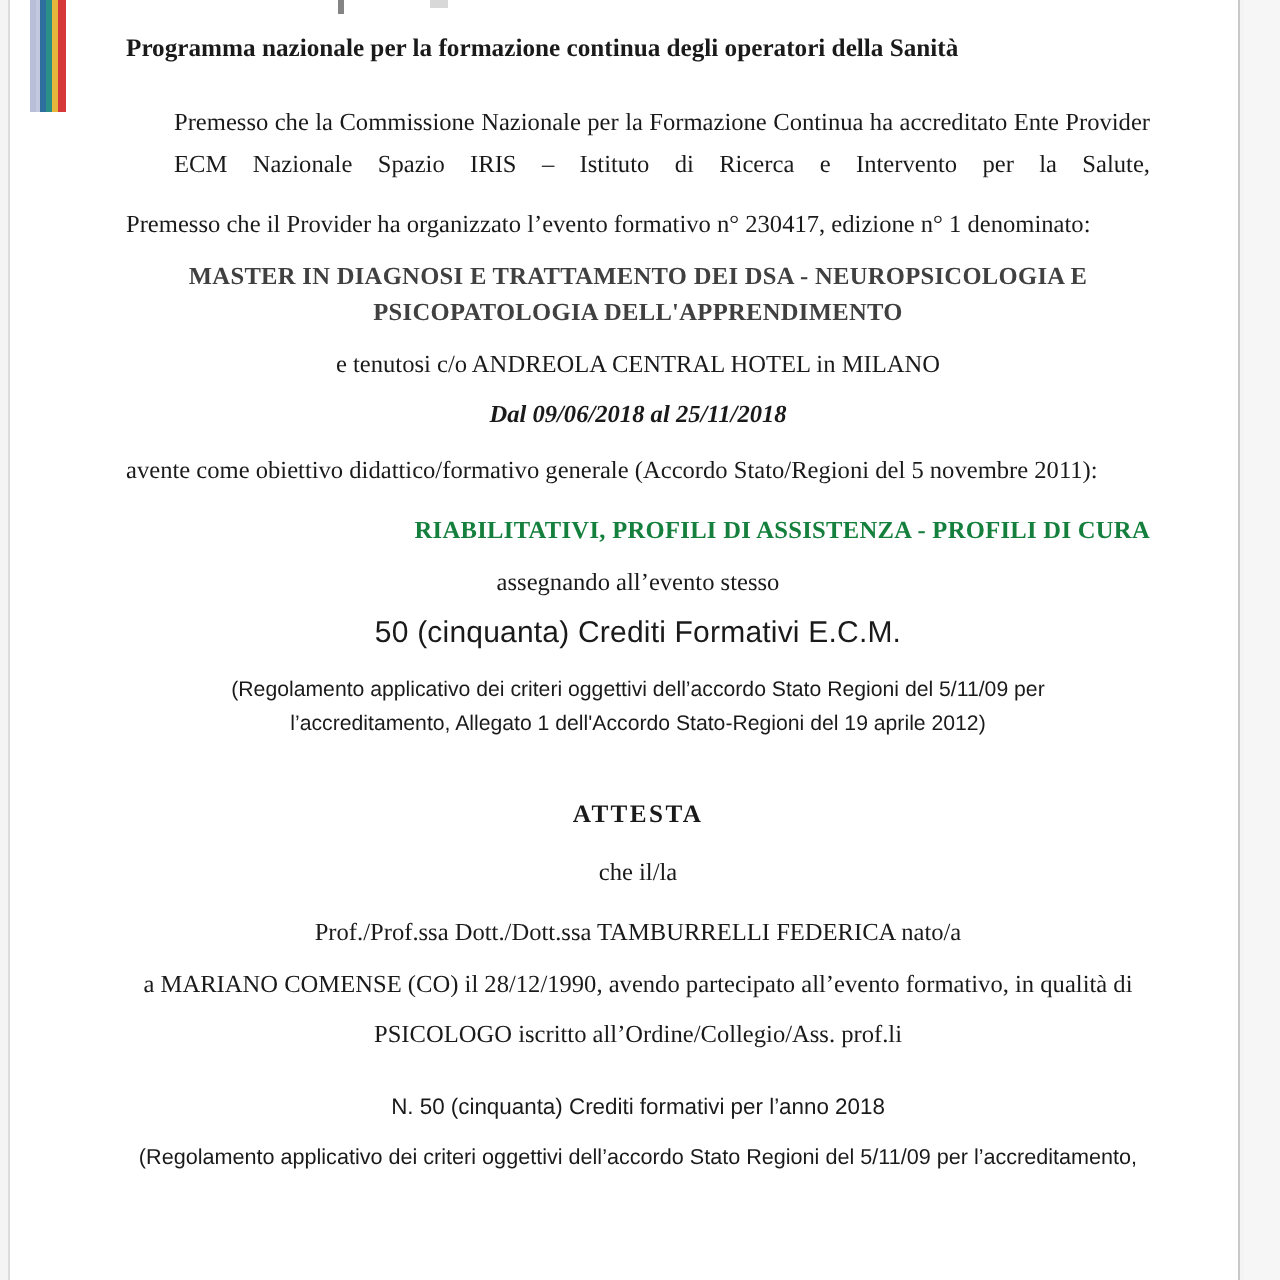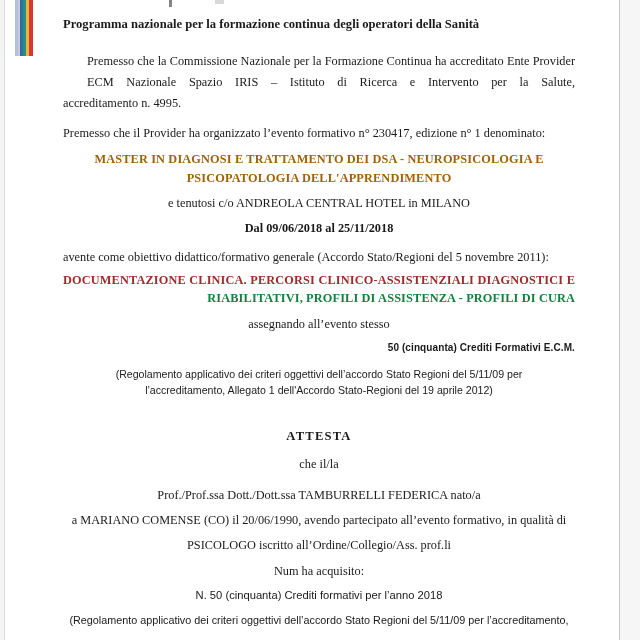--- a/index.html
+++ b/index.html
@@ -108,48 +108,48 @@
     text-align: justify;
     text-align-last: justify;
     white-space: normal;
     margin-left: 24px;
   }
 
   .center { text-align: center; }
   .left   { text-align: left; }
 
   .red {
-    color: #a16207;
+    color: #404040;
     font-weight: bold;
     letter-spacing: 0.15px;
   }
 
   .red-just {
     color: #9e2b2b;
     font-weight: bold;
     text-align: justify;
     text-align-last: justify;
     white-space: normal;
     letter-spacing: 0.15px;
   }
   .red-left {
     color: #15803d;
     font-weight: bold;
     text-align: right;
     white-space: nowrap;
     letter-spacing: 0.15px;
   }
 
-  .bold { font-weight: bold; }
+  .bold { font-weight: bold; font-style: italic; }
 
   .credits {
     font-family: "Liberation Sans", sans-serif;
-    font-weight: bold;
-    font-size: 10px;
-    text-align: right;
+    font-weight: normal;
+    font-size: 15px;
+    text-align: center;
     letter-spacing: 0.1px;
   }
 
   .small-sans {
     font-family: "Liberation Sans", sans-serif;
     font-size: 10.6px;
     text-align: center;
     color: #1a1a1a;
   }
 
@@ -194,21 +194,20 @@
       <span style="width:4px;background:#d6383a;"></span>
     </div>
 
     <div class="body">
 
       <p class="ln serif title left">Programma nazionale per la formazione continua degli operatori della Sanità</p>
 
       <div class="sp-20"></div>
 
       <p class="ln serif just" style="line-height:1.72;">Premesso che la Commissione Nazionale per la Formazione Continua ha accreditato Ente Provider ECM Nazionale Spazio IRIS – Istituto di Ricerca e Intervento per la Salute,</p>
-      <p class="ln serif left" style="line-height:1.72;">accreditamento n. 4995.</p>
 
       <div class="sp-13"></div>
 
       <p class="ln serif left">Premesso che il Provider ha organizzato l’evento formativo n° 230417, edizione n° 1 denominato:</p>
 
       <div class="sp-14"></div>
 
       <p class="ln serif red center">MASTER IN DIAGNOSI E TRATTAMENTO DEI DSA - NEUROPSICOLOGIA E</p>
       <div class="sp-6"></div>
       <p class="ln serif red center">PSICOPATOLOGIA DELL'APPRENDIMENTO</p>
@@ -220,21 +219,20 @@
       <div class="sp-13"></div>
 
       <p class="ln serif center bold">Dal  09/06/2018   al  25/11/2018</p>
 
       <div class="sp-16"></div>
 
       <p class="ln serif left">avente come obiettivo didattico/formativo generale (Accordo Stato/Regioni del 5 novembre 2011):</p>
 
       <div class="sp-11"></div>
 
-      <p class="ln serif red-just">DOCUMENTAZIONE CLINICA. PERCORSI CLINICO-ASSISTENZIALI DIAGNOSTICI E</p>
       <div class="sp-6"></div>
       <p class="ln serif red-left">RIABILITATIVI, PROFILI DI ASSISTENZA - PROFILI DI CURA</p>
 
       <div class="sp-14"></div>
 
       <p class="ln serif center">assegnando all’evento stesso</p>
 
       <div class="sp-12"></div>
 
       <p class="ln credits">50 (cinquanta)  Crediti Formativi E.C.M.</p>
@@ -255,29 +253,28 @@
       <div class="sp-16"></div>
 
       <p class="ln serif center">che il/la</p>
 
       <div class="sp-18"></div>
 
       <p class="ln serif center">Prof./Prof.ssa Dott./Dott.ssa TAMBURRELLI FEDERICA nato/a</p>
 
       <div class="sp-13"></div>
 
-      <p class="ln serif center">a MARIANO COMENSE (CO) il 20/06/1990, avendo partecipato all’evento formativo, in qualità di</p>
+      <p class="ln serif center">a MARIANO COMENSE (CO) il 28/12/1990, avendo partecipato all’evento formativo, in qualità di</p>
 
       <div class="sp-13"></div>
 
       <p class="ln serif center">PSICOLOGO iscritto all’Ordine/Collegio/Ass. prof.li</p>
 
       <div class="sp-13"></div>
 
-      <p class="ln serif center">Num  ha acquisito:</p>
 
       <div class="sp-13"></div>
 
       <p class="ln sans-line">N. 50 (cinquanta)  Crediti formativi per l’anno 2018</p>
 
       <div class="sp-14"></div>
 
       <p class="ln sans-line" style="font-size:10.8px;">(Regolamento applicativo dei criteri oggettivi dell’accordo Stato Regioni del 5/11/09 per l’accreditamento,</p>
 
     </div>

